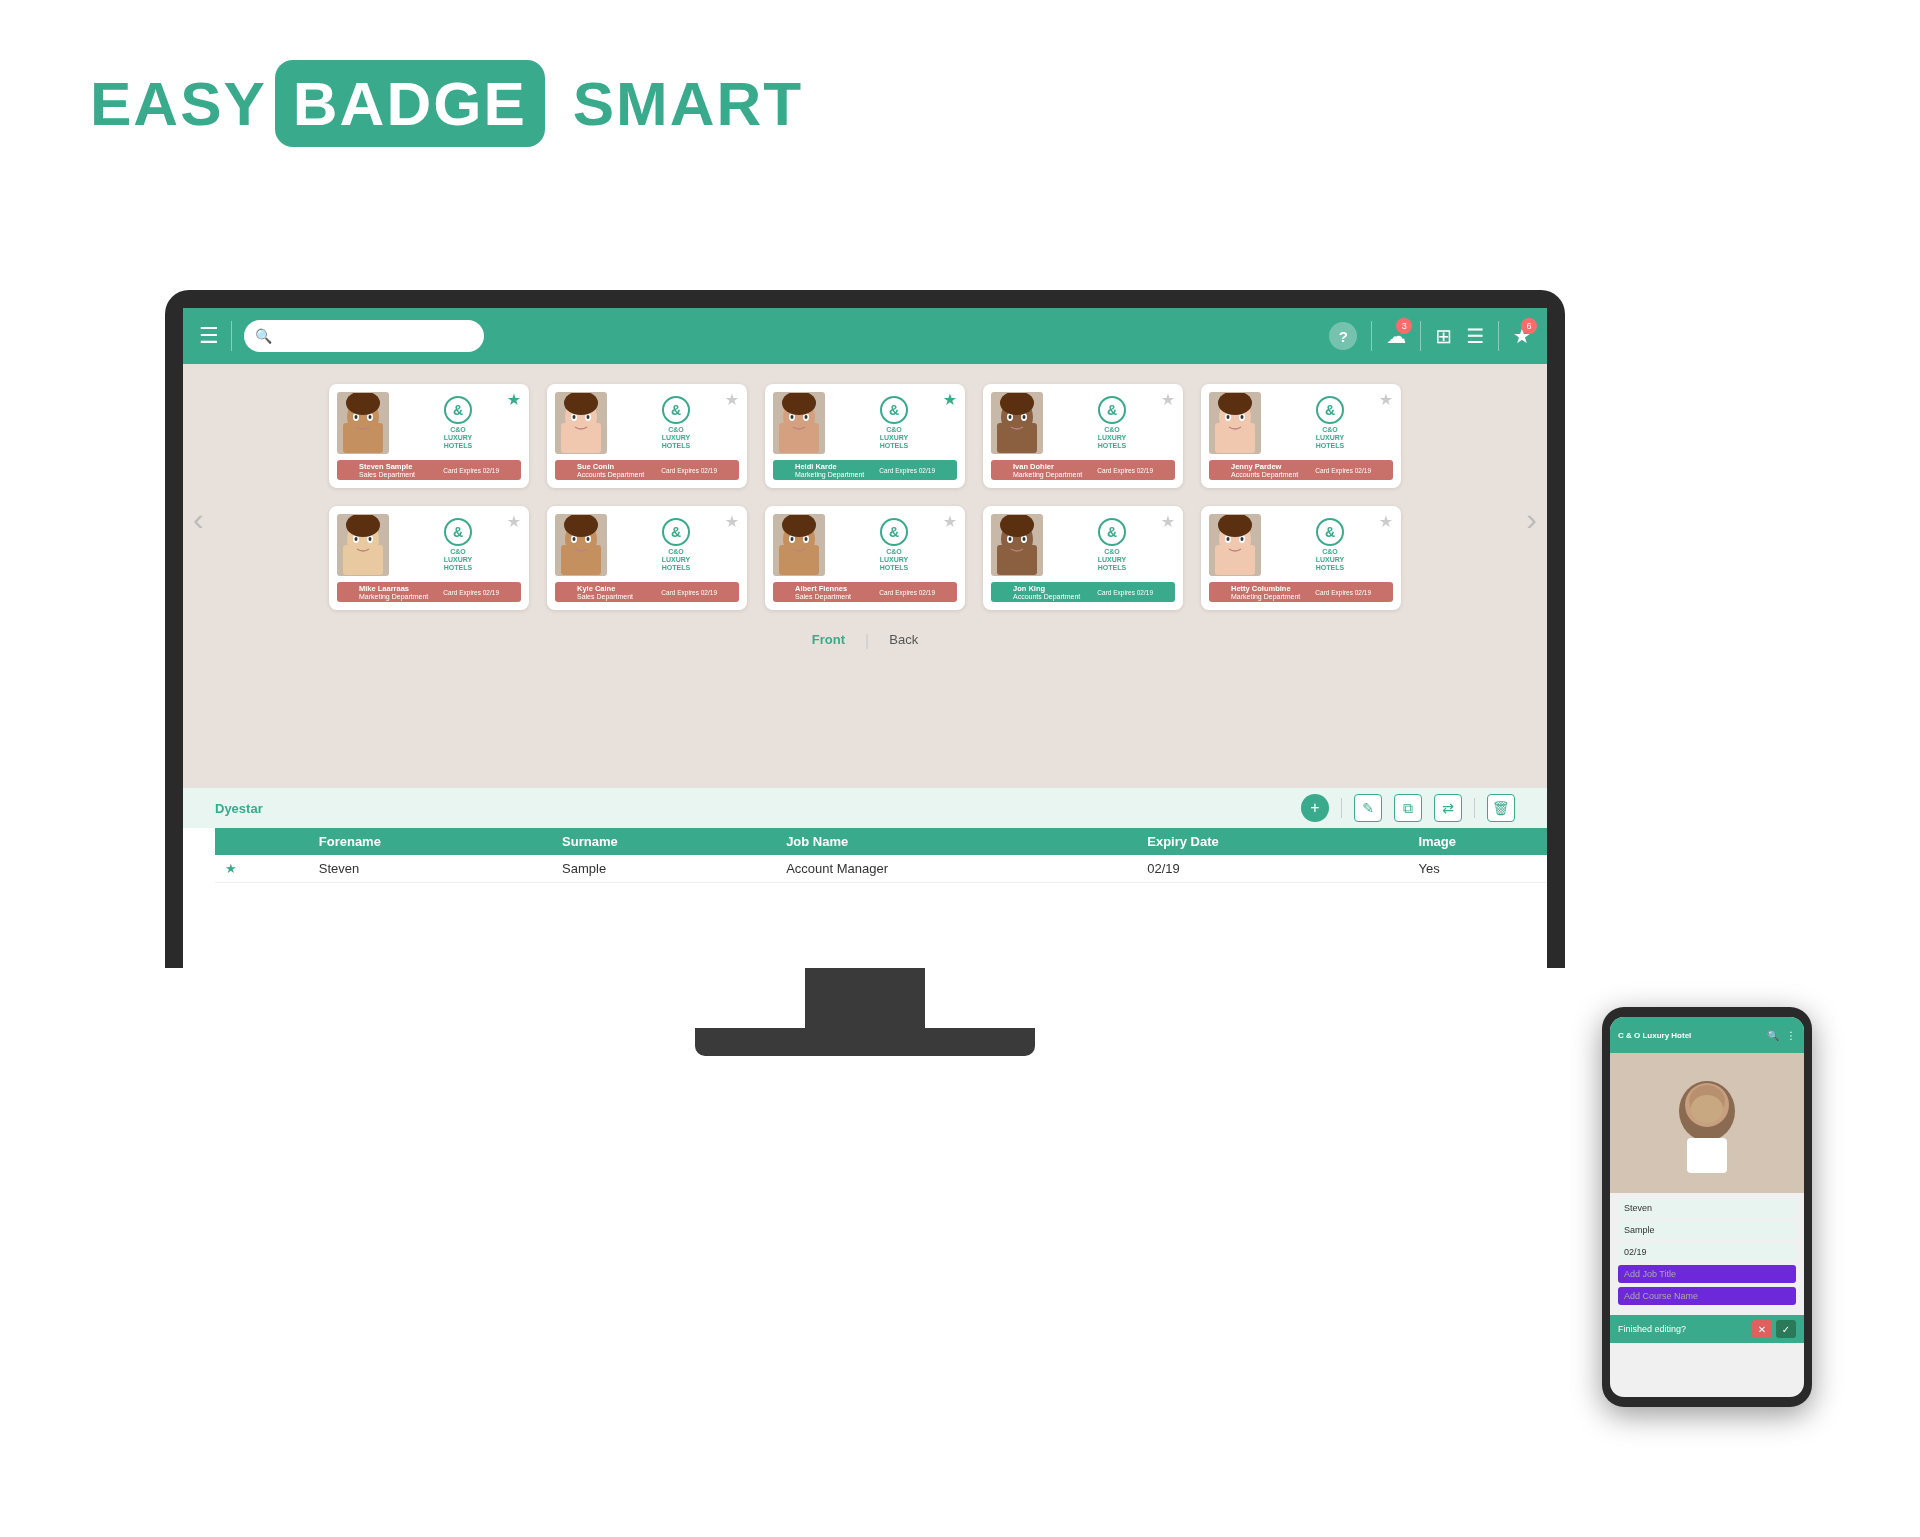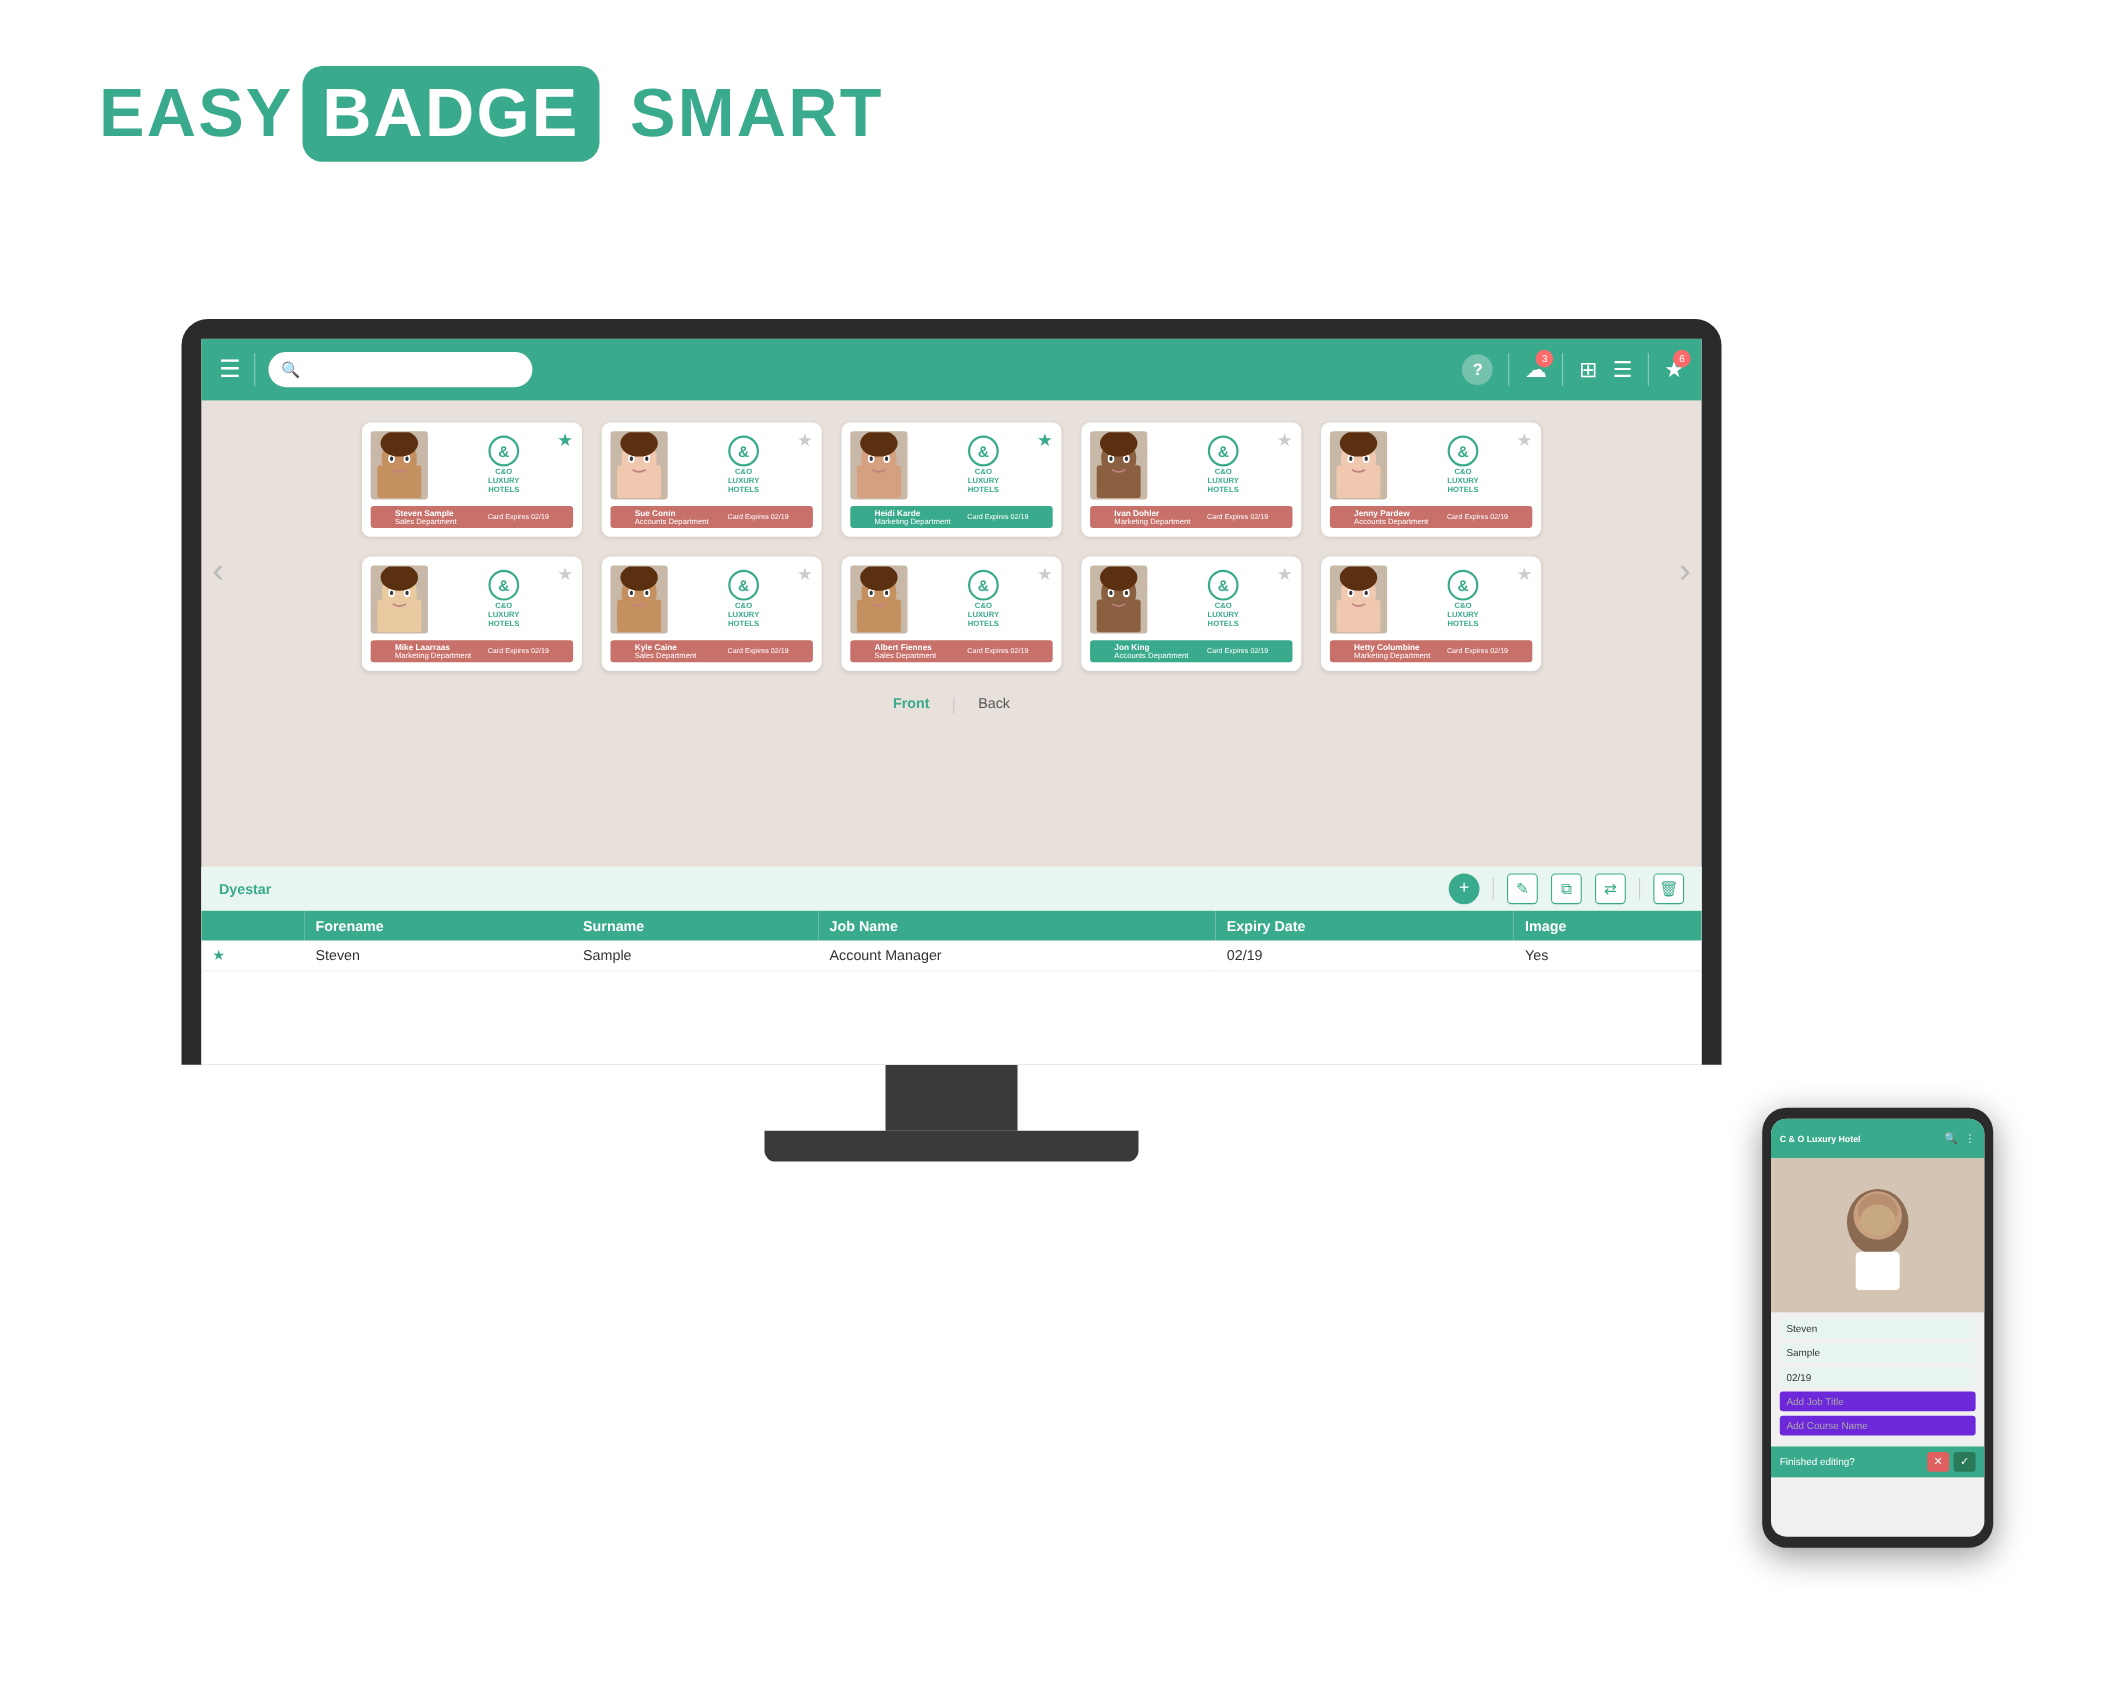--- a/index.html
+++ b/index.html
@@ -270,21 +270,21 @@
     .table-area {
       background: white;
       position: absolute;
       bottom: 0;
       left: 0;
       right: 0;
       height: 180px;
     }
     .table-toolbar {
       background: #e8f5f0;
-      padding: 6px 16px;
+      padding: 6px 32px;
       display: flex;
       align-items: center;
       gap: 12px;
     }
     .toolbar-label {
       color: #3aaa8c;
       font-size: 13px;
       font-weight: bold;
     }
     .toolbar-btn {
@@ -317,20 +317,21 @@
       width: 1px;
       height: 20px;
       background: #ccc;
     }
     .toolbar-spacer { flex: 1; }
 
     .data-table {
       width: 100%;
       border-collapse: collapse;
       font-size: 13px;
+      margin-left: 32px;
     }
     .data-table th {
       background: #3aaa8c;
       color: white;
       padding: 6px 10px;
       text-align: left;
       font-weight: 600;
     }
     .data-table td {
       padding: 6px 10px;

